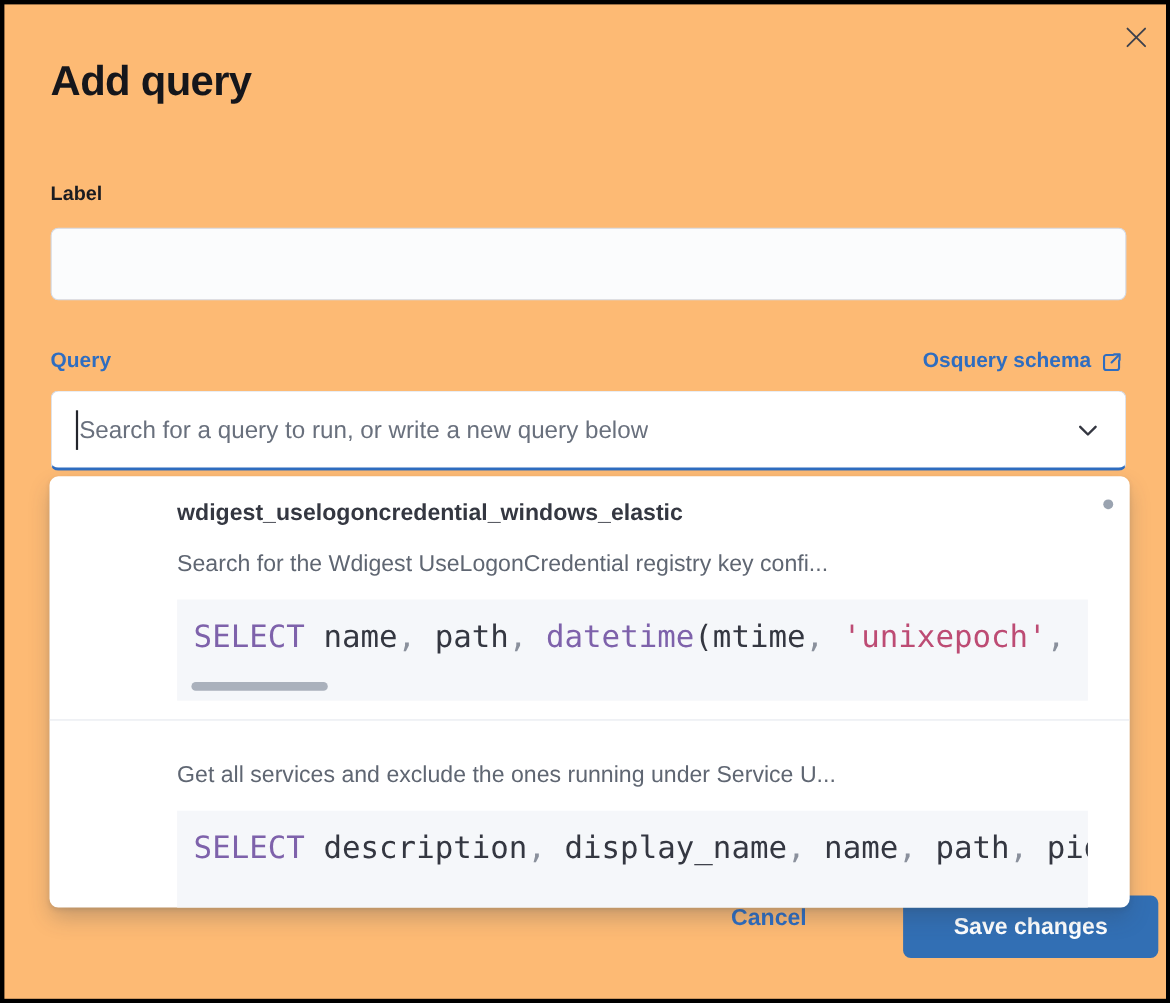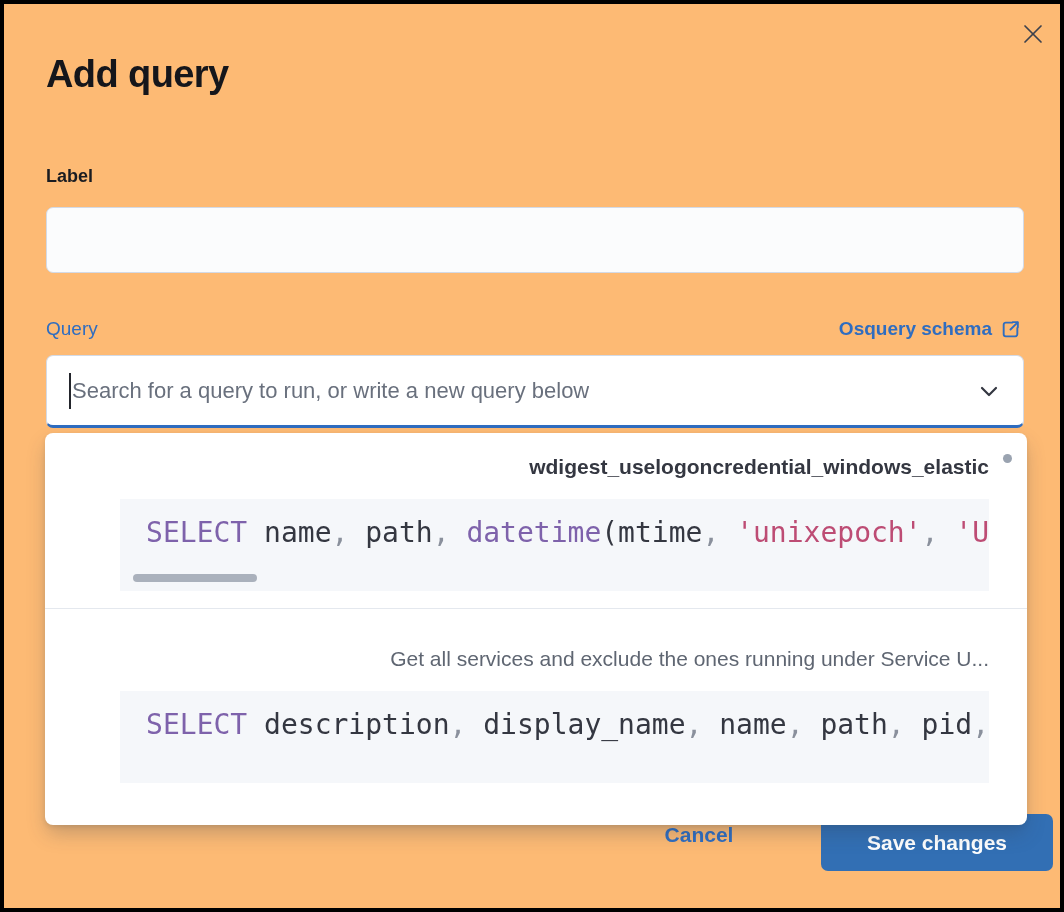--- a/index.html
+++ b/index.html
@@ -10,39 +10,39 @@
   }
   
   .close-btn{position:absolute;top:16px;right:12px;width:30px;height:30px;background:none;border:none;padding:2px;cursor:pointer;}
   
   .modal-title{position:absolute;left:42px;top:48px;margin:0;font-size:38px;line-height:44px;font-weight:700;letter-spacing:-0.6px;color:#15161b;}
   
   .field-label{position:absolute;left:42px;top:160px;font-size:18px;line-height:24px;font-weight:700;color:#1a1c21;}
   .label-input{position:absolute;left:42px;top:203px;width:978px;height:66px;box-sizing:border-box;
     background:#fbfcfd;border:1px solid #d3dae6;border-radius:7px;}
   
-  .query-label{position:absolute;left:42px;top:312px;font-size:19px;line-height:26px;font-weight:400;color:#2f6dc0;}
+  .query-label{position:absolute;left:42px;top:312px;font-size:19px;line-height:26px;font-weight:700;color:#2f6dc0;}
   .schema-link{position:absolute;right:39px;top:312px;font-size:19px;line-height:26px;font-weight:700;color:#2f6dc0;
     text-decoration:none;display:flex;align-items:center;gap:8px;cursor:pointer;justify-content:space-between;}
   
   .combobox{position:absolute;left:42px;top:351px;width:978px;height:73px;box-sizing:border-box;background:#fff;
     border:1px solid #d3dae6;border-bottom:3px solid #2f6dc0;border-radius:7px;display:flex;align-items:center;padding:0 60px 0 22px;}
   .text-caret{display:inline-block;width:2px;height:36px;background:#23252c;margin-right:1px;flex:0 0 auto;}
   .placeholder{font-size:22px;color:#69707d;white-space:nowrap;overflow:hidden;}
   .chevron{position:absolute;right:22px;top:50%;transform:translateY(-50%);}
   
   .cancel-btn{position:absolute;left:645px;top:819px;width:100px;text-align:center;background:none;border:none;
     font-family:"Liberation Sans",sans-serif;font-size:21px;font-weight:700;color:#2f6dc0;z-index:1;cursor:pointer;padding:0;}
   .save-btn{position:absolute;left:817px;top:810px;width:232px;height:57px;background:#326fb4;border:none;border-radius:7px;
     font-family:"Liberation Sans",sans-serif;font-size:21px;font-weight:600;color:#fff;z-index:1;cursor:pointer;}
   
   .dropdown{position:absolute;left:41px;top:429px;width:982px;height:392px;background:#fff;border-radius:8px;
     box-shadow:0 10px 20px -2px rgba(52,64,84,.28),0 2px 4px rgba(52,64,84,.12);overflow:hidden;z-index:5;}
   .vscroll-dot{position:absolute;right:15px;top:21px;width:9px;height:9px;border-radius:50%;background:#9aa3b0;}
-  .option{padding:20px 38px 0 75px;cursor:pointer;text-align:right;}
+  .option{padding:20px 38px 0 116px;cursor:pointer;}
   .option.second{padding-top:16px;}
   .opt-title{font-size:21px;line-height:27px;font-weight:700;color:#343741;white-space:nowrap;overflow:hidden;}
   .opt-desc{margin-top:19px;font-size:21px;line-height:27px;color:#5f6672;white-space:nowrap;overflow:hidden;}
   .option.second .opt-desc{margin-top:20px;}
   .codeblock{position:relative;margin-top:19px;height:92px;background:#f5f7fa;overflow:hidden;}
   .codeblock code{display:block;padding:14px 0 0 15px;font-family:"DejaVu Sans Mono","Liberation Mono",monospace;
     font-size:28px;line-height:40px;white-space:nowrap;}
   .tok-keyword{color:#7e62ab;}
   .tok-function{color:#7e62ab;}
   .tok-string{color:#bd4c74;}
@@ -88,20 +88,21 @@
   </div>
 
   <button class="cancel-btn">Cancel</button>
   <button class="save-btn">Save changes</button>
 
   <div class="dropdown">
     <div class="vscroll-dot"></div>
 
     <div class="option">
       <div class="opt-title">wdigest_uselogoncredential_windows_elastic</div>
+      <div class="opt-desc">Search for the Wdigest UseLogonCredential registry key confi...</div>
       <div class="codeblock">
         <code><span class="tok-keyword">SELECT</span><span class="tok-plain"> name</span><span class="tok-punct">, </span><span class="tok-plain">path</span><span class="tok-punct">, </span><span class="tok-function">datetime</span><span class="tok-plain">(mtime</span><span class="tok-punct">, </span><span class="tok-string">'unixepoch'</span><span class="tok-punct">, </span><span class="tok-string">'U</span></code>
         <div class="hscroll-thumb"></div>
       </div>
     </div>
 
     <div class="divider"></div>
 
     <div class="option second">
       <div class="opt-desc">Get all services and exclude the ones running under Service U...</div>

